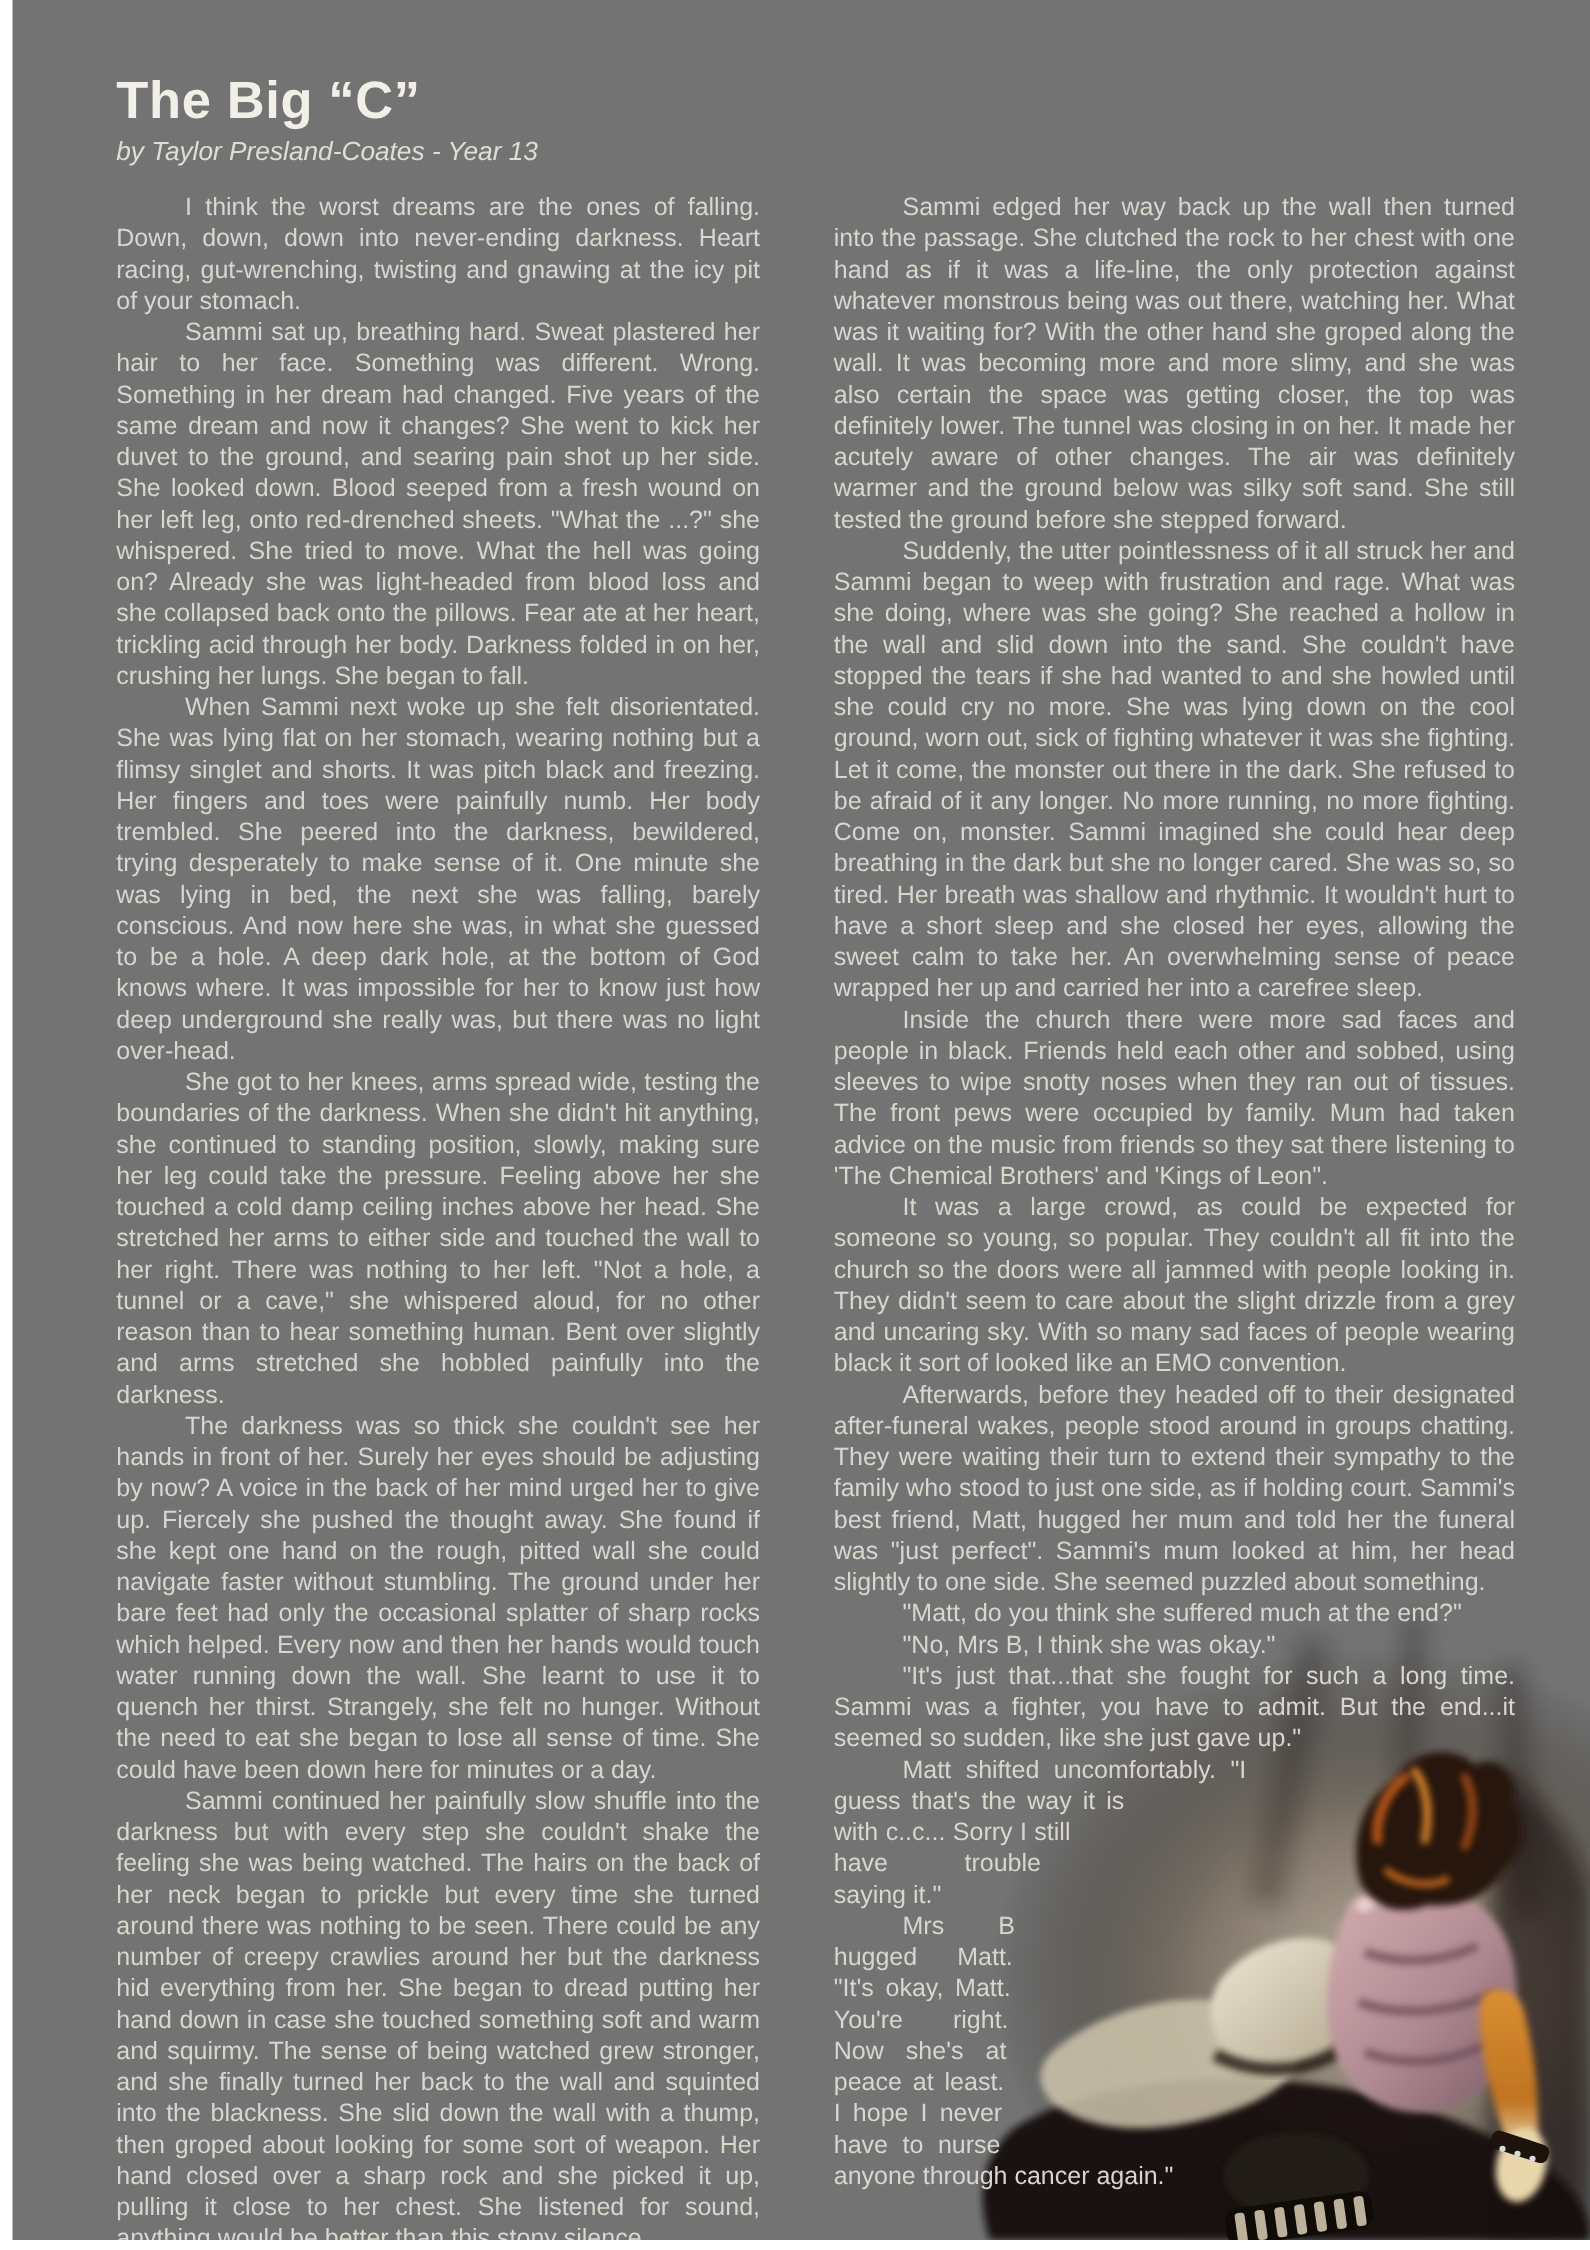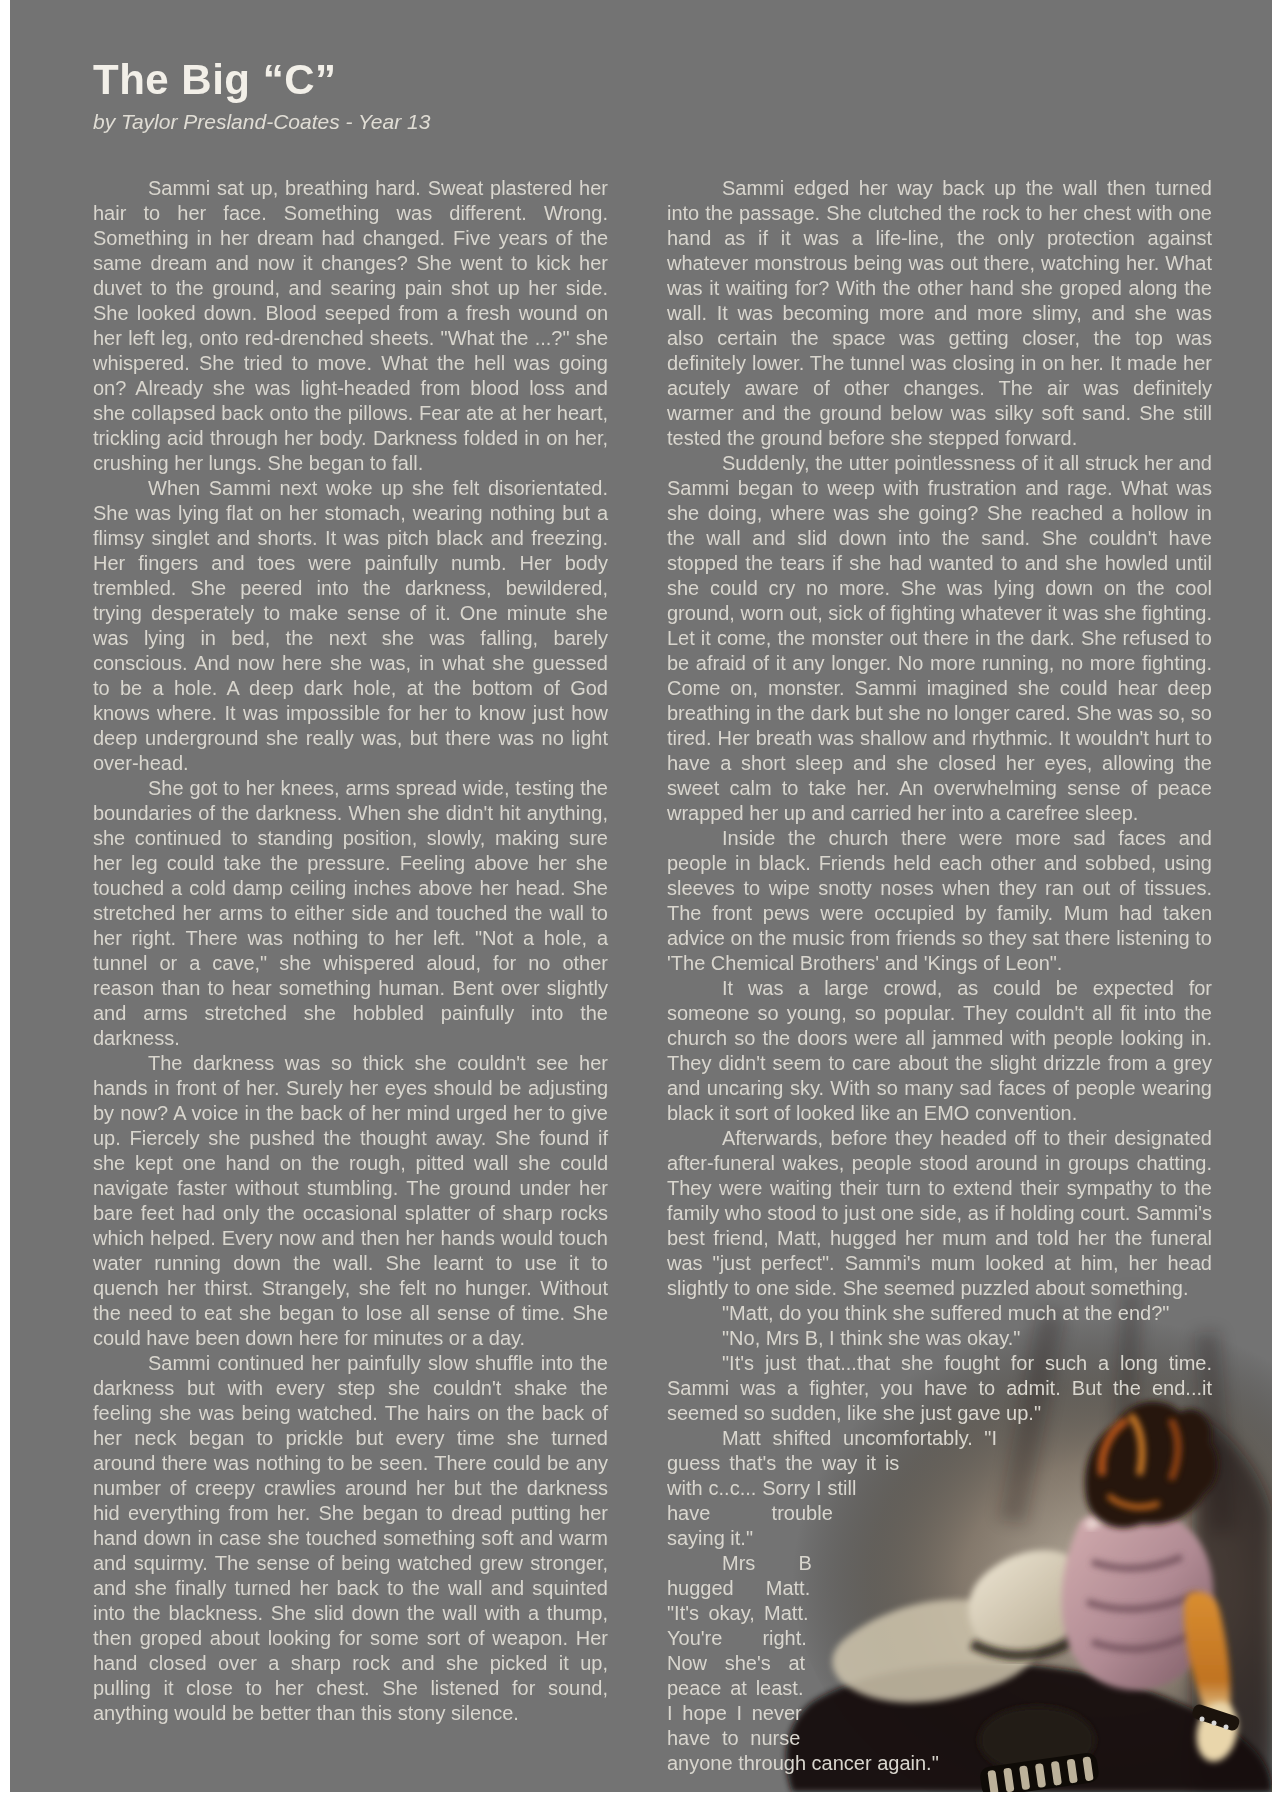--- a/index.html
+++ b/index.html
@@ -26,21 +26,21 @@
     padding: 56px 0 0 83px;
   }
   h1.title {
     margin: 0 0 6px 0;
     font-size: 42px;
     font-weight: bold;
     color: #f2efe8;
     letter-spacing: 0.5px;
   }
   .byline {
-    margin: 0 0 42px 0;
+    margin: 0 0 20px 0;
     font-size: 21px;
     font-style: italic;
     color: #e0ddd5;
   }
   .cols {
     display: flex;
     gap: 59px;
   }
   .col-left  { width: 515px; }
   .col-right { width: 545px; }
@@ -157,20 +157,21 @@
       </g>
     </g>
   </svg>
 
   <div class="content">
     <h1 class="title">The Big “C”</h1>
     <p class="byline">by Taylor Presland-Coates - Year 13</p>
 
     <div class="cols">
       <div class="col col-left">
+        <p>I think the worst dreams are the ones of falling. Down, down, down into never-ending darkness. Heart racing, gut-wrenching, twisting and gnawing at the icy pit of your stomach.</p>
         <p>Sammi sat up, breathing hard. Sweat plastered her hair to her face. Something was different. Wrong. Something in her dream had changed. Five years of the same dream and now it changes? She went to kick her duvet to the ground, and searing pain shot up her side. She looked down. Blood seeped from a fresh wound on her left leg, onto red-drenched sheets. "What the ...?" she whispered. She tried to move. What the hell was going on? Already she was light-headed from blood loss and she collapsed back onto the pillows. Fear ate at her heart, trickling acid through her body. Darkness folded in on her, crushing her lungs. She began to fall.</p>
         <p>When Sammi next woke up she felt disorientated. She was lying flat on her stomach, wearing nothing but a flimsy singlet and shorts. It was pitch black and freezing. Her fingers and toes were painfully numb. Her body trembled. She peered into the darkness, bewildered, trying desperately to make sense of it. One minute she was lying in bed, the next she was falling, barely conscious. And now here she was, in what she guessed to be a hole. A deep dark hole, at the bottom of God knows where. It was impossible for her to know just how deep underground she really was, but there was no light over-head.</p>
         <p>She got to her knees, arms spread wide, testing the boundaries of the darkness. When she didn't hit anything, she continued to standing position, slowly, making sure her leg could take the pressure. Feeling above her she touched a cold damp ceiling inches above her head. She stretched her arms to either side and touched the wall to her right. There was nothing to her left. "Not a hole, a tunnel or a cave," she whispered aloud, for no other reason than to hear something human. Bent over slightly and arms stretched she hobbled painfully into the darkness.</p>
         <p>The darkness was so thick she couldn't see her hands in front of her. Surely her eyes should be adjusting by now? A voice in the back of her mind urged her to give up. Fiercely she pushed the thought away. She found if she kept one hand on the rough, pitted wall she could navigate faster without stumbling. The ground under her bare feet had only the occasional splatter of sharp rocks which helped. Every now and then her hands would touch water running down the wall. She learnt to use it to quench her thirst. Strangely, she felt no hunger. Without the need to eat she began to lose all sense of time. She could have been down here for minutes or a day.</p>
         <p>Sammi continued her painfully slow shuffle into the darkness but with every step she couldn't shake the feeling she was being watched. The hairs on the back of her neck began to prickle but every time she turned around there was nothing to be seen. There could be any number of creepy crawlies around her but the darkness hid everything from her. She began to dread putting her hand down in case she touched something soft and warm and squirmy. The sense of being watched grew stronger, and she finally turned her back to the wall and squinted into the blackness. She slid down the wall with a thump, then groped about looking for some sort of weapon. Her hand closed over a sharp rock and she picked it up, pulling it close to her chest. She listened for sound, anything would be better than this stony silence.</p>
       </div>
       <div class="col col-right">
         <p>Sammi edged her way back up the wall then turned into the passage. She clutched the rock to her chest with one hand as if it was a life-line, the only protection against whatever monstrous being was out there, watching her. What was it waiting for? With the other hand she groped along the wall. It was becoming more and more slimy, and she was also certain the space was getting closer, the top was definitely lower. The tunnel was closing in on her. It made her acutely aware of other changes. The air was definitely warmer and the ground below was silky soft sand. She still tested the ground before she stepped forward.</p>
         <p>Suddenly, the utter pointlessness of it all struck her and Sammi began to weep with frustration and rage. What was she doing, where was she going? She reached a hollow in the wall and slid down into the sand. She couldn't have stopped the tears if she had wanted to and she howled until she could cry no more. She was lying down on the cool ground, worn out, sick of fighting whatever it was she fighting. Let it come, the monster out there in the dark. She refused to be afraid of it any longer. No more running, no more fighting. Come on, monster. Sammi imagined she could hear deep breathing in the dark but she no longer cared. She was so, so tired. Her breath was shallow and rhythmic. It wouldn't hurt to have a short sleep and she closed her eyes, allowing the sweet calm to take her. An overwhelming sense of peace wrapped her up and carried her into a carefree sleep.</p>
         <p>Inside the church there were more sad faces and people in black. Friends held each other and sobbed, using sleeves to wipe snotty noses when they ran out of tissues. The front pews were occupied by family. Mum had taken advice on the music from friends so they sat there listening to 'The Chemical Brothers' and 'Kings of Leon".</p>

